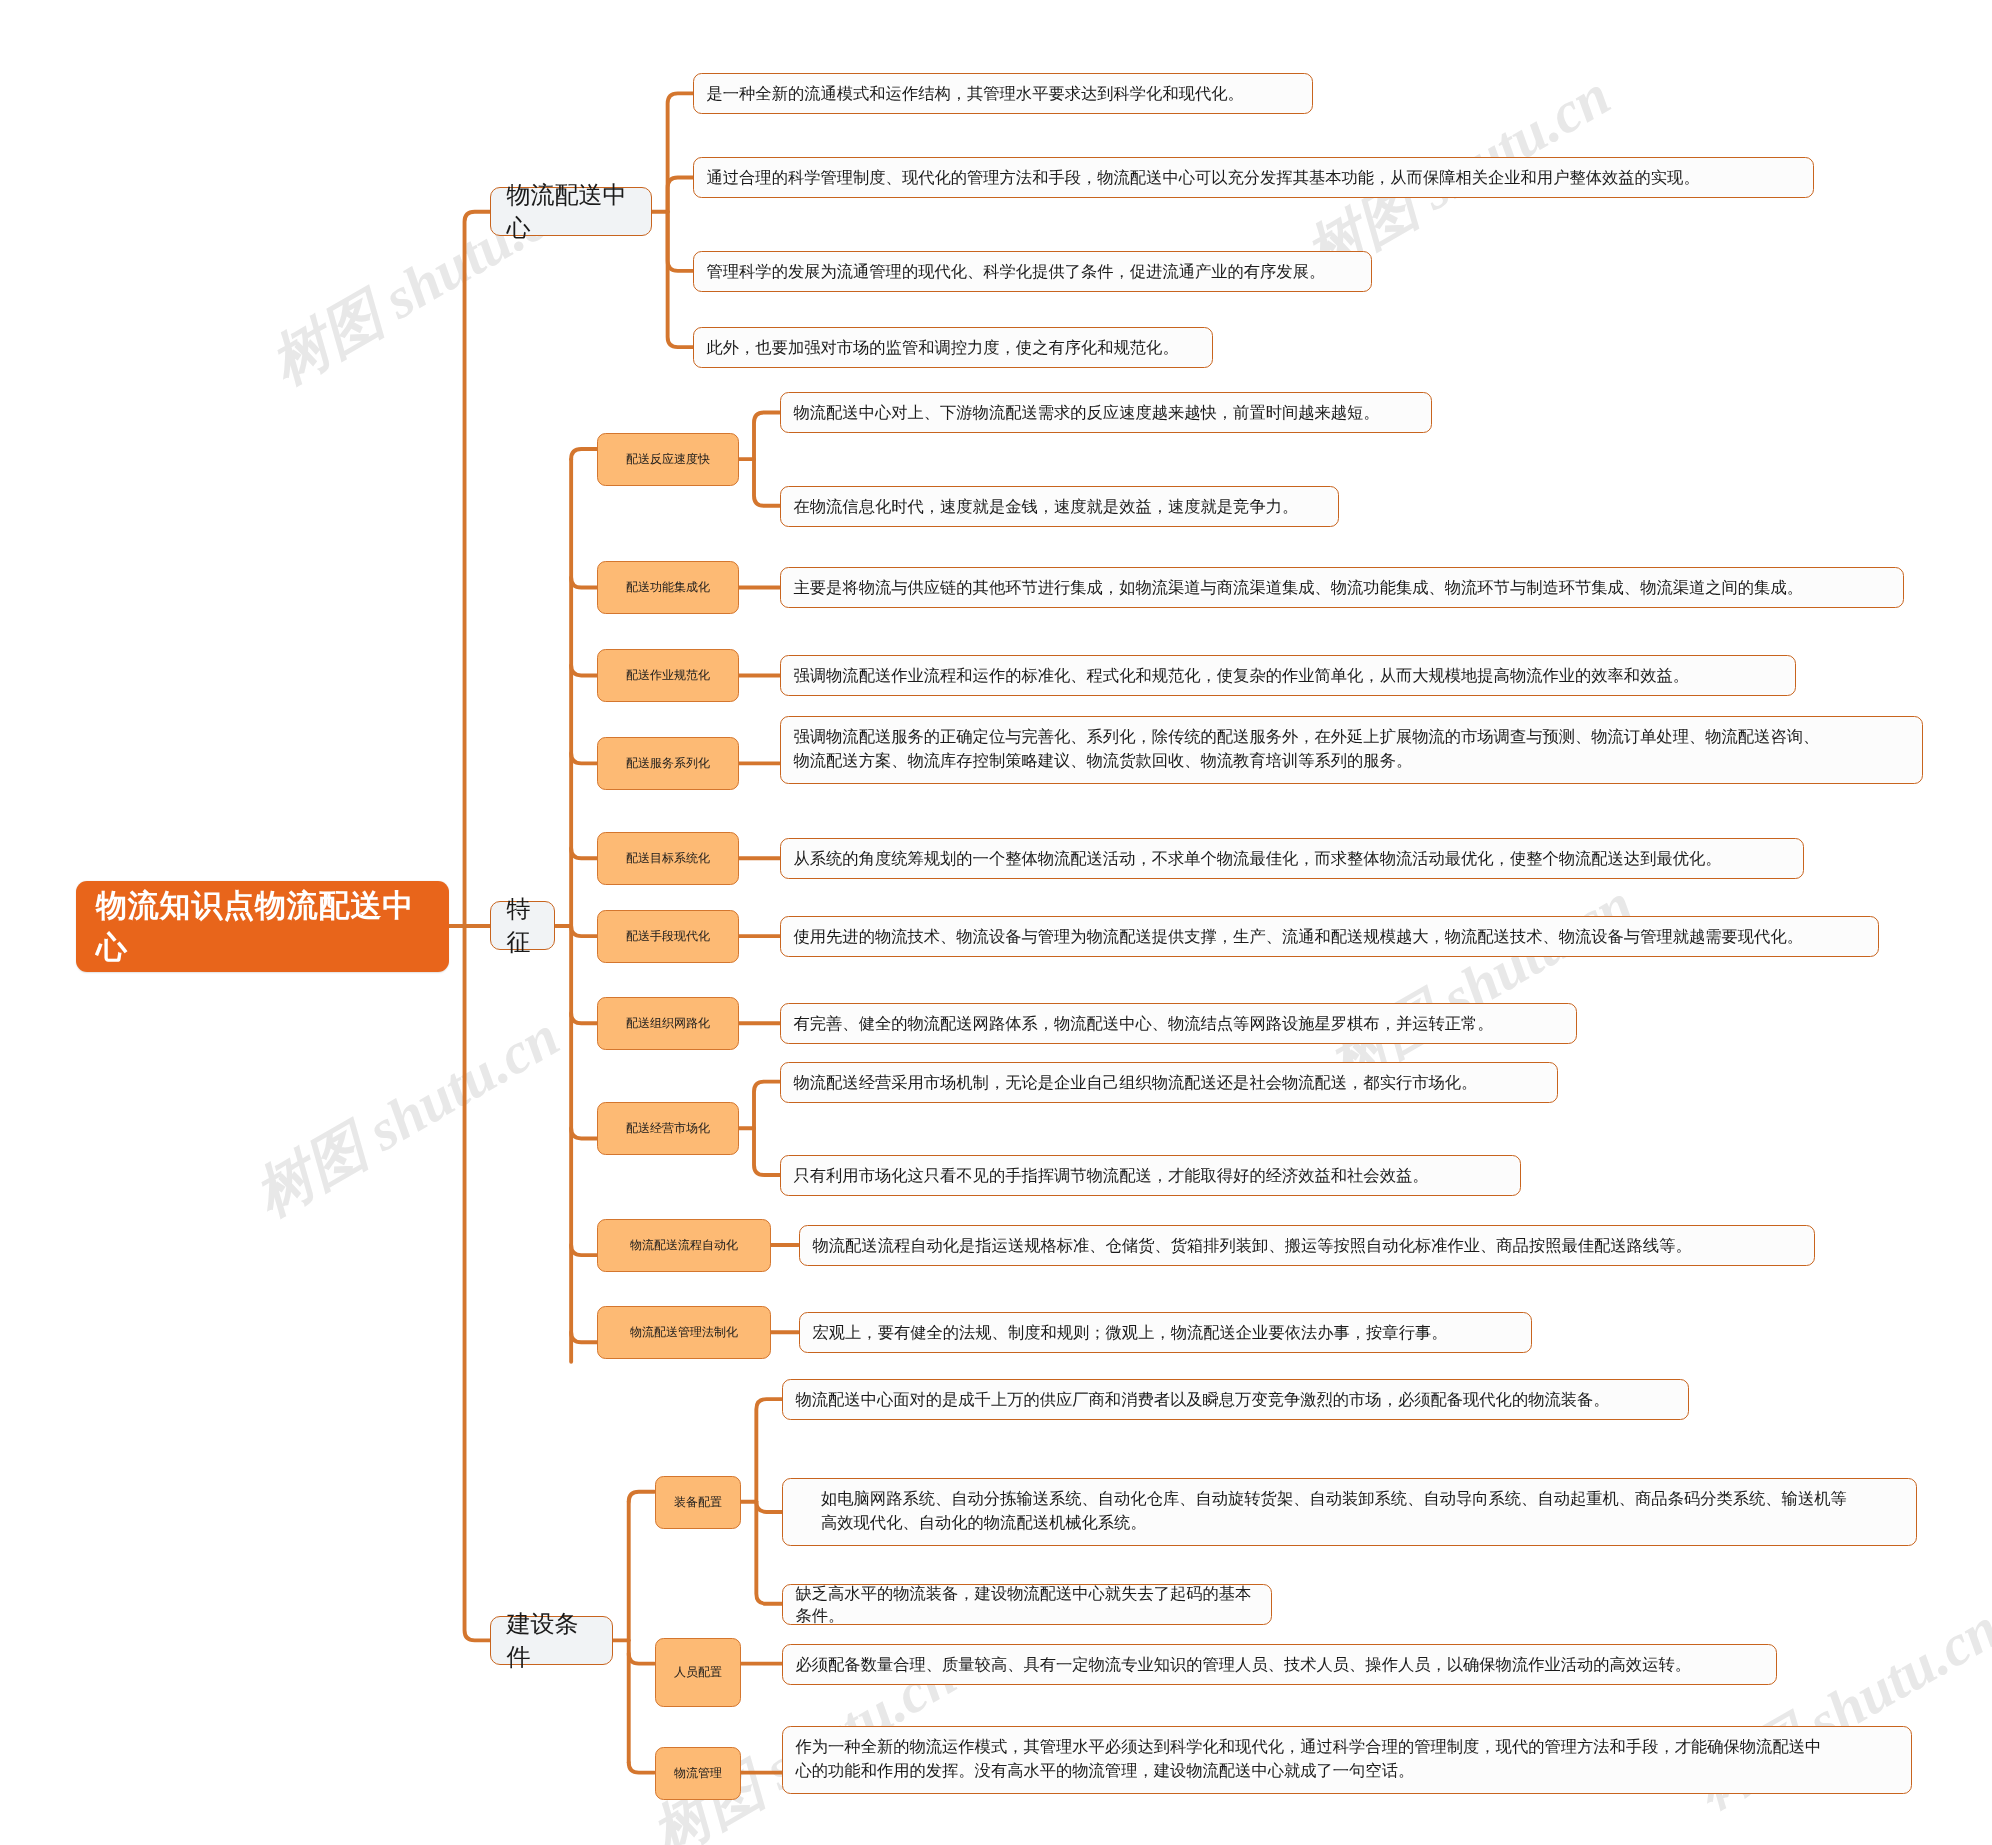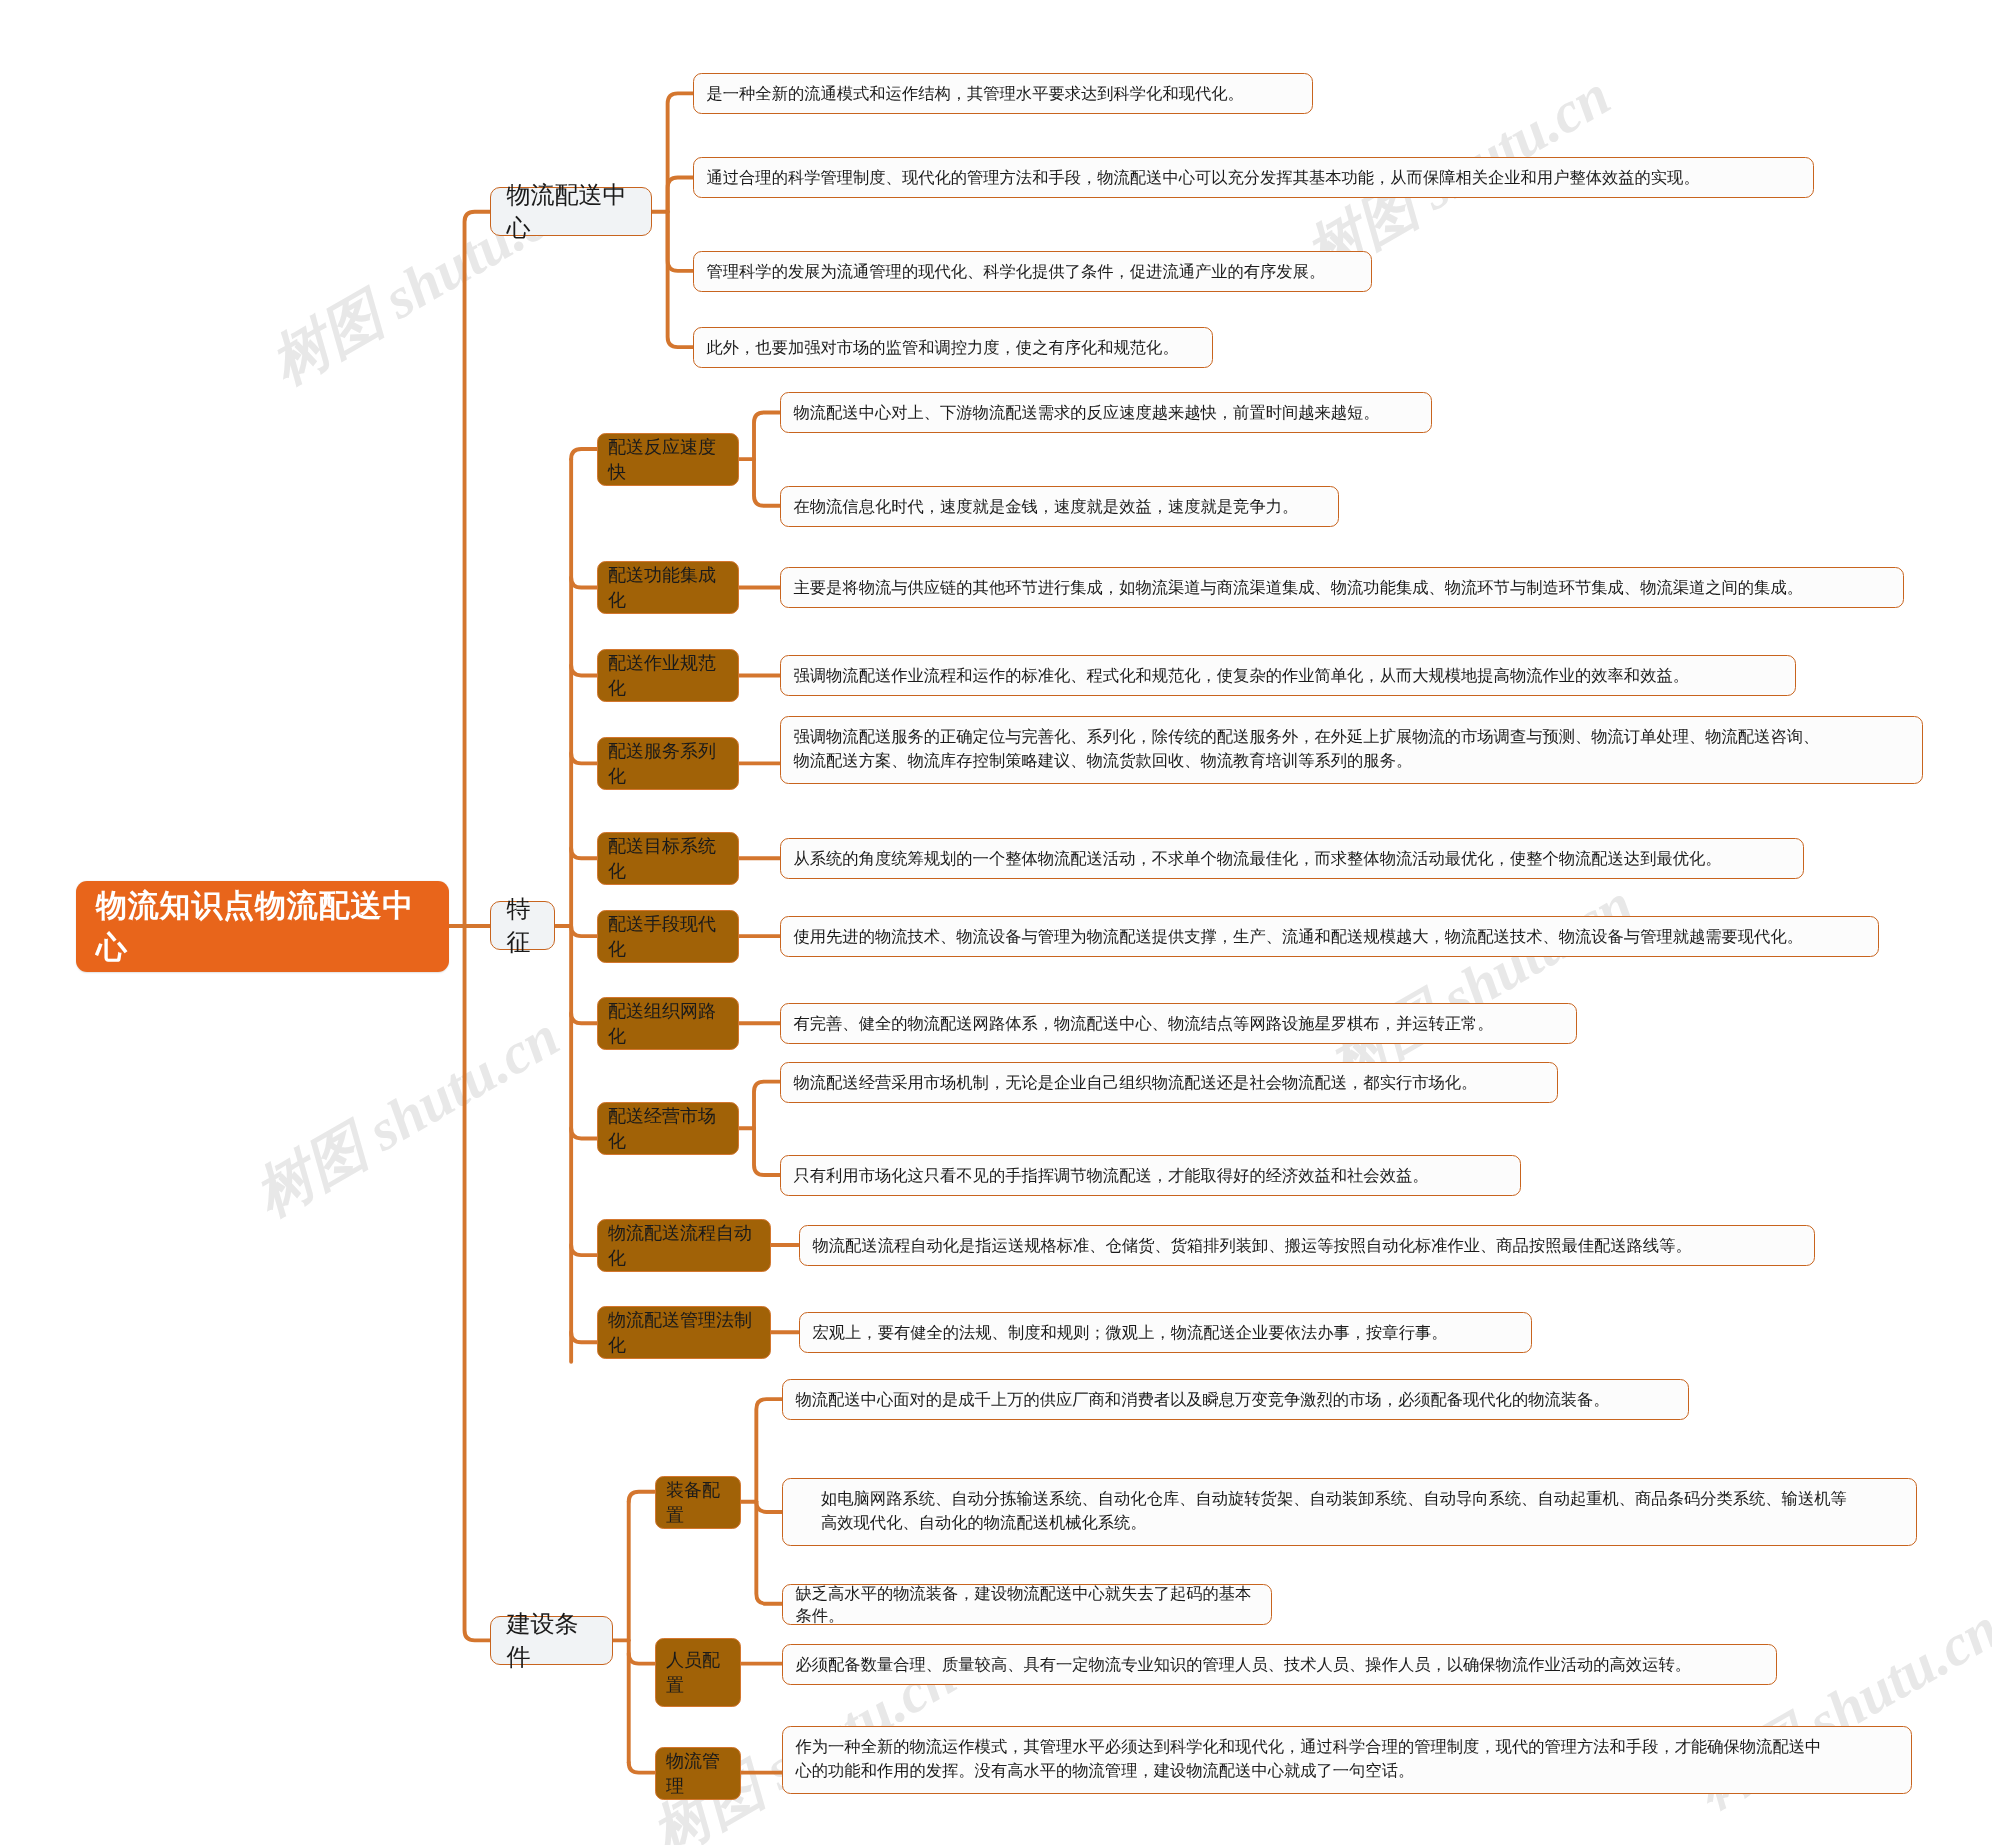--- a/index.html
+++ b/index.html
@@ -70,25 +70,25 @@
   .node.l1 {
     background: #F1F3F5;
     border-color: #C8641E;
     font-size: 24px;
     border-radius: 10px;
     padding: 9.3px 15.6px;
     justify-content: center;
   }
 
   .node.l2 {
-    background: #a16207;
+    background: #fdba74;
     border-color: #D4762E;
-    font-size: 18px;
+    font-size: 12px;
     border-radius: 8.6px;
-    padding: 7px 10px;
+    padding: 7px 17px;
     justify-content: center;
   }
 
   .node.leaf {
     background: #FCFCFC;
     border-color: #C8641E;
     border-radius: 8.6px;
     font-size: 16.3px;
     padding: 7px 12.5px;
     justify-content: flex-start;

